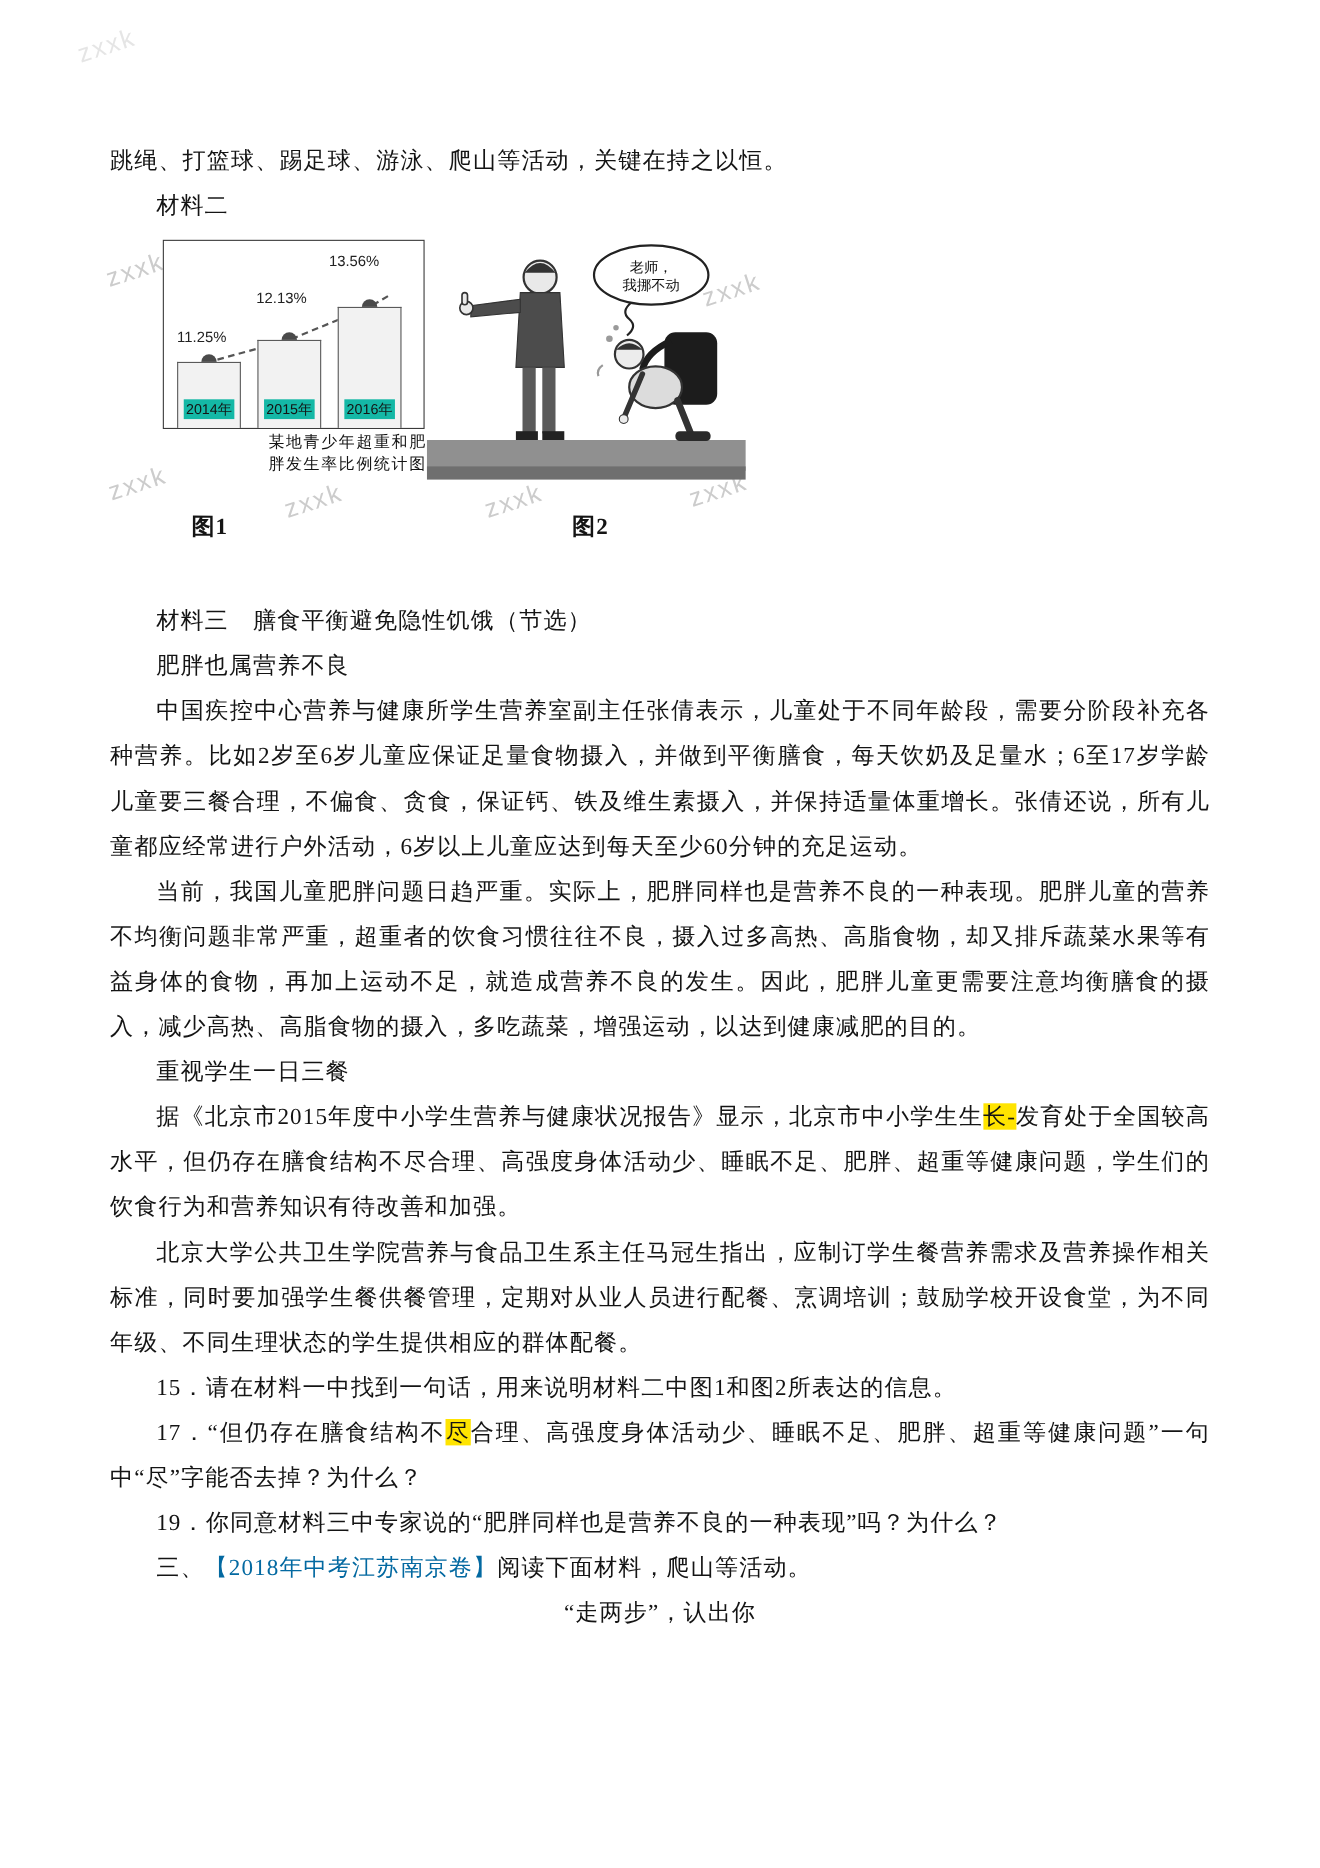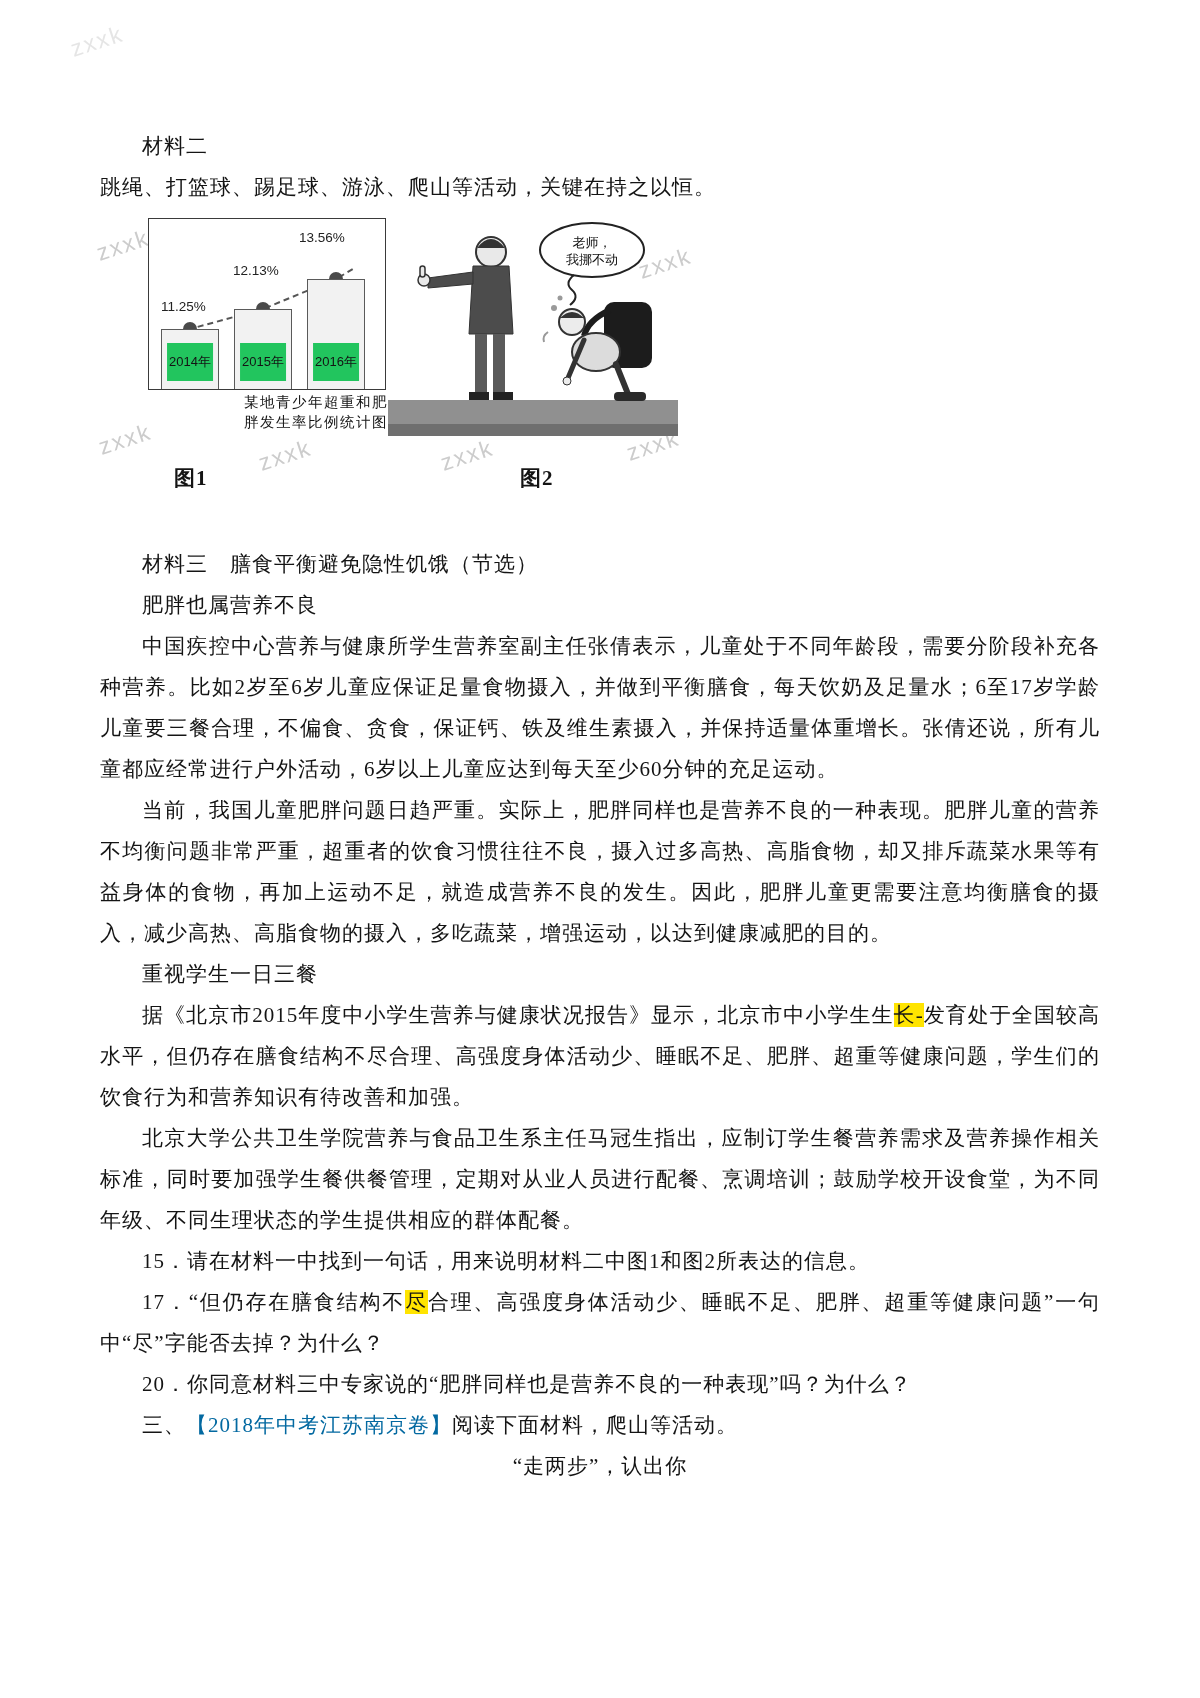--- a/index.html
+++ b/index.html
@@ -23,21 +23,21 @@
   .dot { fill:#4a4a4a; }
   .pct { position:absolute; font-size:13.5px; font-family:"Liberation Sans","DejaVu Sans",sans-serif; color:#222; letter-spacing:0; }
   .pct1 { left:12px; top:80px; }
   .pct2 { left:84px; top:44px; }
   .pct3 { left:150px; top:11px;text-align:right; }
   .bar { position:absolute; bottom:0; width:58px; border:1px solid #5a5a5a; border-bottom:none; background:#f2f2f2; }
   .bar1 { left:12px; height:60px; }
   .bar2 { left:85px; height:80px; }
   .bar3 { left:158px; height:110px; }
   .yr { position:absolute; bottom:8px; left:50%; transform:translateX(-50%); font-size:13px;
-        font-family:"Liberation Sans","DejaVu Sans",sans-serif; background:#22c55e; padding:10px 2px; white-space:nowrap; letter-spacing:0; }
+        font-family:"Liberation Sans","DejaVu Sans",sans-serif; background:#14b8a6; padding:0 2px; white-space:nowrap; letter-spacing:0; }
   .chart-caption { margin-top:2px; text-align:right; font-size:14.5px; line-height:20px; letter-spacing:1.5px; }
   .fig2 { position:absolute; left:288px; top:0; width:290px; height:232px; }
   .bubble-text { font-family:"Liberation Sans","DejaVu Sans",sans-serif; }
   .fig-label { position:absolute; top:252px; font-size:21px; font-weight:bold; letter-spacing:1px; }
   .fl1 { left:74px; }
   .fl2 { left:420px; }
 
   
   .wm { position:absolute; color:#cccccc; font-size:23px; font-family:"Liberation Sans","DejaVu Sans",sans-serif;
         transform:rotate(-18deg); letter-spacing:2px; }
@@ -55,23 +55,23 @@
 <div class="page">
 
   <span class="wm wm0" style="color: rgb(204, 204, 204);">zxxk</span>
   <span class="wm wm1" style="color: rgb(204, 204, 204);">zxxk</span>
   <span class="wm wm2" style="color: rgb(204, 204, 204);">zxxk</span>
   <span class="wm wm3" style="color: rgb(204, 204, 204);">zxxk</span>
   <span class="wm wm4" style="color: rgb(204, 204, 204);">zxxk</span>
   <span class="wm wm5" style="color: rgb(204, 204, 204);">zxxk</span>
   <span class="wm wm6" style="color: rgb(204, 204, 204);">zxxk</span>
 
+  <p class="para flush">跳绳、打篮球、踢足球、游泳、爬山等活动，关键在持之以恒。</p>
+
   <p class="para indent">材料二</p>
-
-  <p class="para flush">跳绳、打篮球、踢足球、游泳、爬山等活动，关键在持之以恒。</p>
 
   <div class="figures">
 
     <div class="fig1">
       <div class="chart-box">
         <svg class="trend" viewBox="0 0 238 172">
           <polyline class="dash" points="24,124 41,110 114,90 187,60 204,50"></polyline>
           <circle class="dot" cx="41" cy="110" r="7"></circle>
           <circle class="dot" cx="114" cy="90" r="7"></circle>
           <circle class="dot" cx="187" cy="60" r="7"></circle>
@@ -156,19 +156,19 @@
 
   <p class="para indent"><span>据《北京市2015年度中小学生营养与健康状况报告》显示，北京市中小学生生</span><span class="hl" style="background: rgb(255, 228, 0);">长-</span><span>发育处于全国较高水平，但仍存在膳食结构不尽合理、高强度身体活动少、睡眠不足、肥胖、超重等健康问题，学生们的饮食行为和营养知识有待改善和加强。</span></p>
 
   <p class="para indent">北京大学公共卫生学院营养与食品卫生系主任马冠生指出，应制订学生餐营养需求及营养操作相关标准，同时要加强学生餐供餐管理，定期对从业人员进行配餐、烹调培训；鼓励学校开设食堂，为不同年级、不同生理状态的学生提供相应的群体配餐。</p>
 
   <p class="para indent">15．请在材料一中找到一句话，用来说明材料二中图1和图2所表达的信息。</p>
 
 
   <p class="para indent"><span>17．“但仍存在膳食结构不</span><span class="hl" style="background: rgb(255, 228, 0);">尽</span><span>合理、高强度身体活动少、睡眠不足、肥胖、超重等健康问题”一句中“尽”字能否去掉？为什么？</span></p>
 
-  <p class="para indent">20．你同意材料三中专家说的“肥胖同样也是营养不良的一种表现”吗？为什么？</p>
+  <p class="para indent">19．你同意材料三中专家说的“肥胖同样也是营养不良的一种表现”吗？为什么？</p>
 
   <p class="para indent"><span>三、</span><span class="red" style="color: #0369a1;">【2018年中考江苏南京卷】</span><span>阅读下面材料，爬山等活动。</span></p>
 
   <p class="para centered">“走两步”，认出你</p>
 
 </div>
 
 </body></html>

